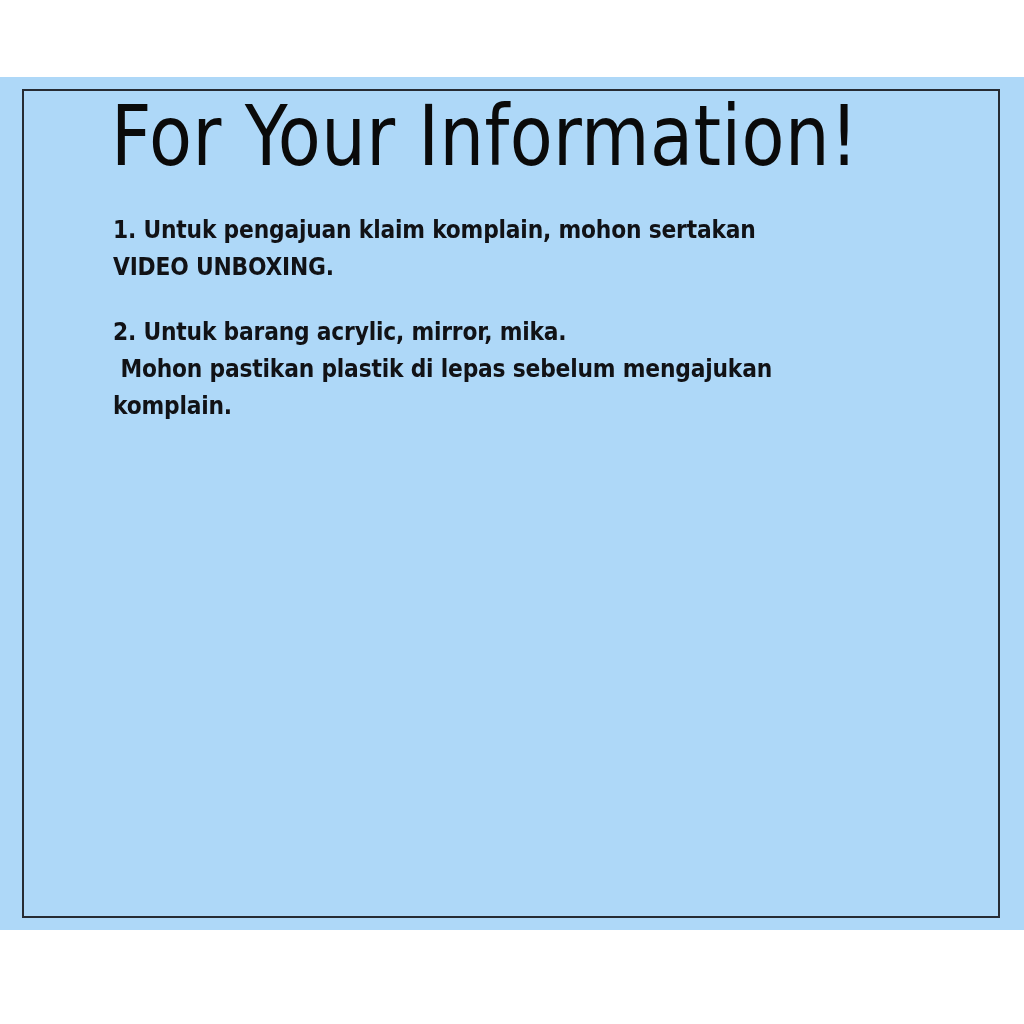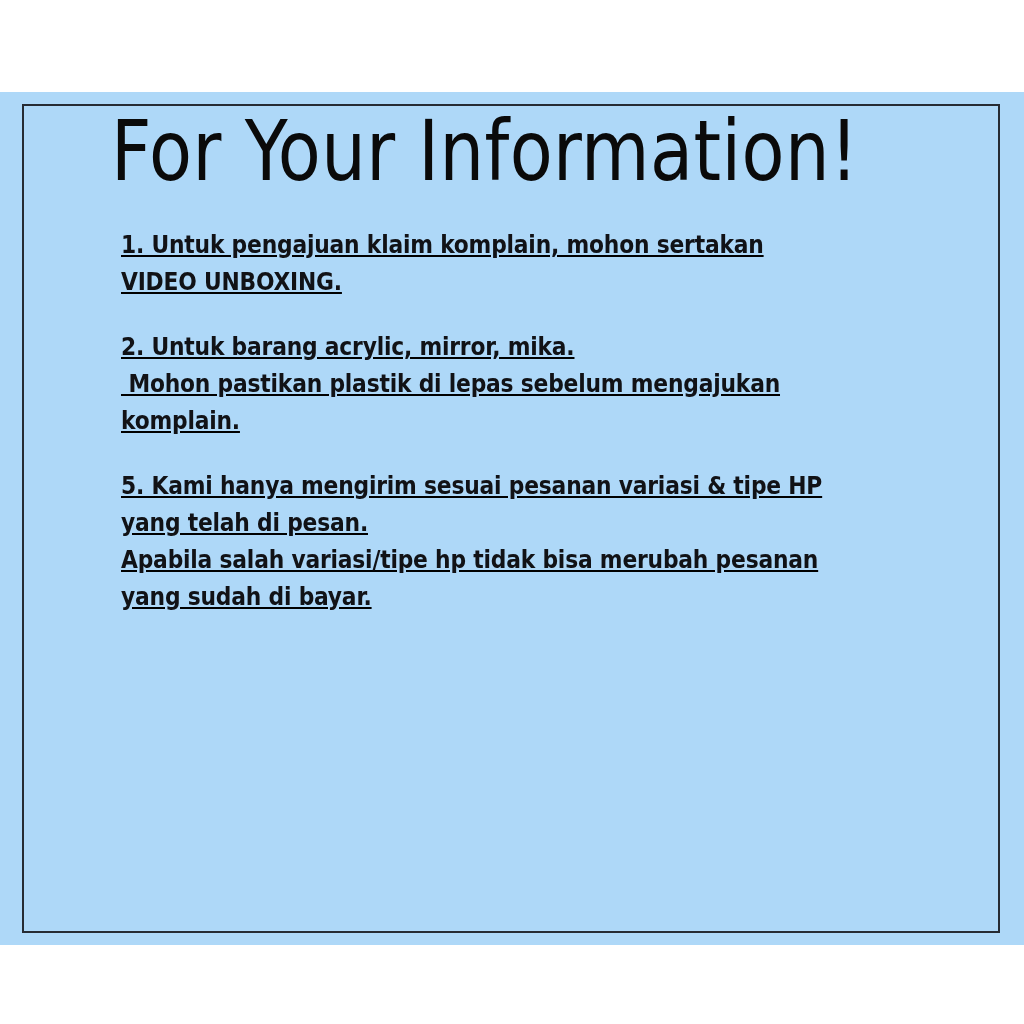--- a/index.html
+++ b/index.html
@@ -20,21 +20,21 @@
     position: relative;
     width: 1024px;
     height: 1024px;
     background: #ffffff;
   }
 
   
   .notice-panel {
     position: absolute;
     left: 0;
-    top: 92px;
+    top: 77px;
     width: 1024px;
     height: 853px;
     background: #aed8f8;
   }
 
   
   .notice-frame {
     position: absolute;
     left: 22px;
     top: 12px;
@@ -65,23 +65,22 @@
 
   
   .notice-body {
     position: absolute;
     left: 113px;
     top: 134px;
     width: 820px;
   }
 
   .notice-item {
-    margin: 0 0 28px 8px;
+    margin: 0 0 28px 0;
     padding: 0;
-    text-decoration: underline;
   }
   .notice-item:last-child {
     margin-bottom: 0;
   }
 
   .notice-line {
     display: block;
     font-family: "DejaVu Sans Condensed", "Liberation Sans Narrow", "Liberation Sans", sans-serif;
     font-size: 25px;
     font-weight: 700;
@@ -107,23 +106,17 @@
     <div class="notice-body">
         <p class="notice-item">
           <span class="notice-line">1. Untuk pengajuan klaim komplain, mohon sertakan</span>
           <span class="notice-line">VIDEO UNBOXING.</span>
         </p>
         <p class="notice-item">
           <span class="notice-line">2. Untuk barang acrylic, mirror, mika.</span>
           <span class="notice-line"> Mohon pastikan plastik di lepas sebelum mengajukan</span>
           <span class="notice-line">komplain.</span>
         </p>
-        <p class="notice-item">
-          <span class="notice-line">5. Kami hanya mengirim sesuai pesanan variasi &amp; tipe HP</span>
-          <span class="notice-line">yang telah di pesan.</span>
-          <span class="notice-line">Apabila salah variasi/tipe hp tidak bisa merubah pesanan</span>
-          <span class="notice-line">yang sudah di bayar.</span>
-        </p>
       </div>
 
   </div>
 
 </div>
 
 </body></html>

